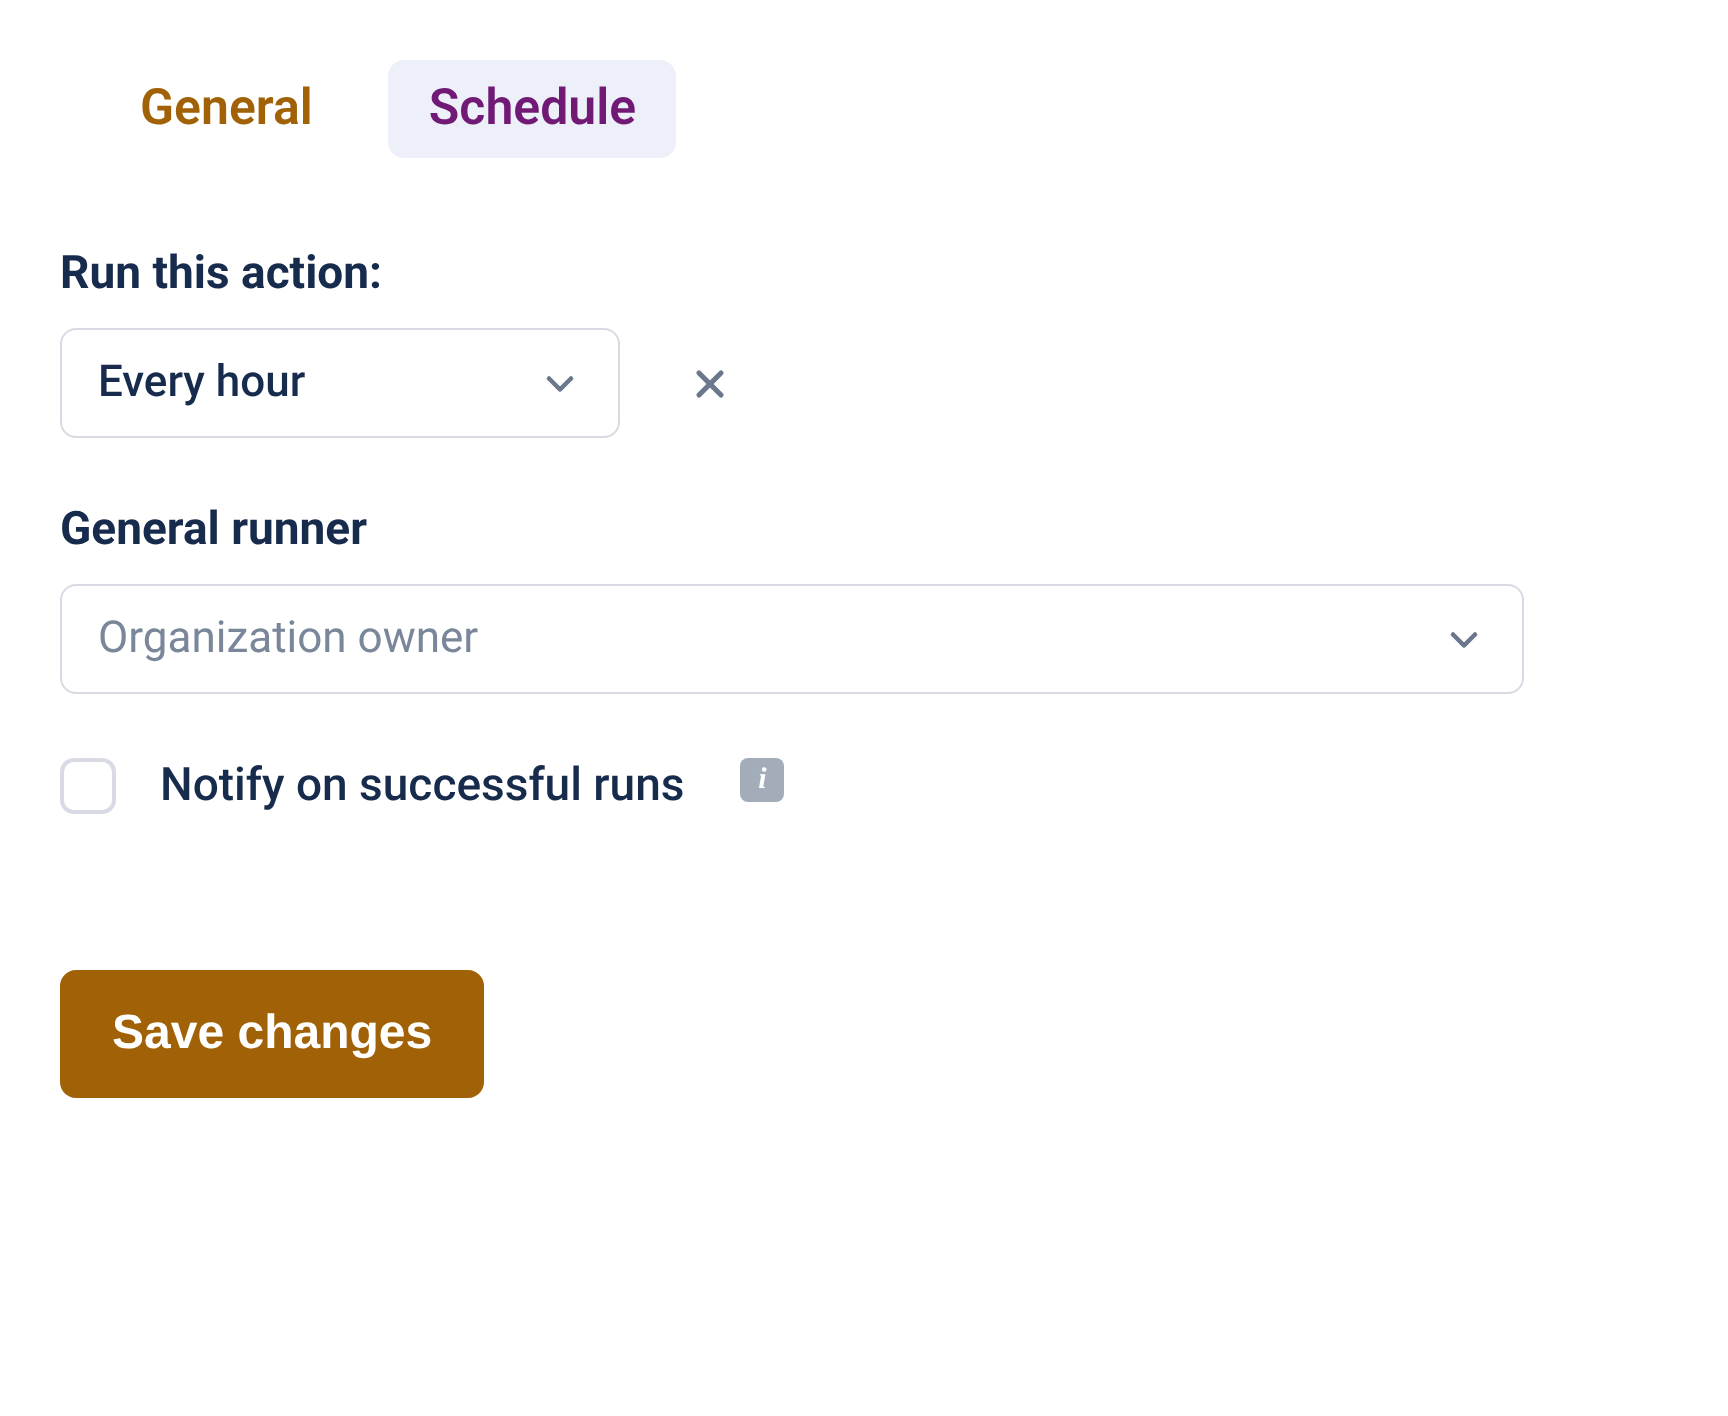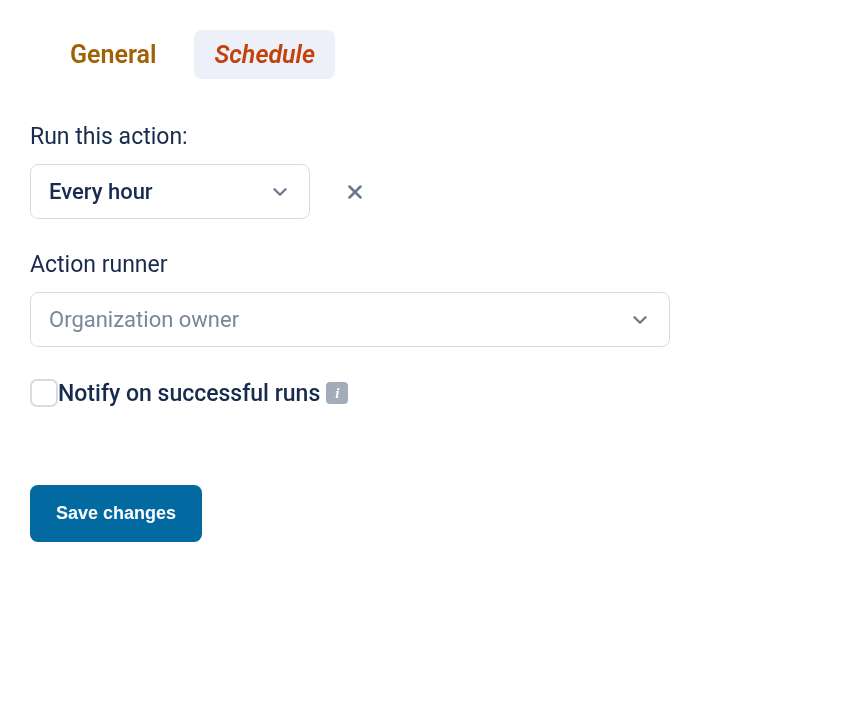--- a/index.html
+++ b/index.html
@@ -25,30 +25,29 @@
       font-size: 25px;
       font-weight: 600;
       color: #a16207;
       padding: 12px 20px;
       border-radius: 8px;
       cursor: pointer;
       line-height: 1;
     }
     .tab.active {
       background: #eef0f9;
-      color: #c2410c;
-      font-style: italic;
+      color: #701a75;
     }
     .form-group {
       margin-bottom: 32px;
     }
     .form-label {
       display: block;
       font-size: 23px;
-      font-weight: 400;
+      font-weight: 700;
       color: #172b4d;
       margin-bottom: 14px;
     }
     .row {
       display: flex;
       align-items: center;
       gap: 26px;
     }
     .select {
       display: inline-flex;
@@ -60,21 +59,21 @@
       background: #ffffff;
       cursor: pointer;
       font-size: 22px;
       color: #172b4d;
       font-weight: 500;
     }
     .select.small {
       width: 280px;
     }
     .select.wide {
-      width: 640px;
+      width: 732px;
     }
     .select.placeholder .select-text {
       color: #7a8699;
       font-weight: 400;
     }
     .chevron-down {
       margin-left: auto;
       flex-shrink: 0;
     }
     .icon-btn {
@@ -83,21 +82,21 @@
       justify-content: center;
       width: 38px;
       height: 38px;
       cursor: pointer;
       border: none;
       background: transparent;
       color: #6b778c;
     }
     .checkbox-row {
       display: flex;
-      align-items: center;
+      gap: 22px;
       margin-top: 24px;
     }
     .checkbox {
       width: 28px;
       height: 28px;
       border: 2px solid #d8dbe3;
       border-radius: 7px;
       background: #fff;
       cursor: pointer;
     }
@@ -119,23 +118,23 @@
       display: inline-flex;
       align-items: center;
       justify-content: center;
       margin-left: 6px;
       cursor: pointer;
     }
     .primary-btn {
       display: inline-flex;
       align-items: center;
       justify-content: center;
-      background: #0369a1;
+      background: #a16207;
       color: #ffffff;
-      font-size: 18px;
+      font-size: 24px;
       font-weight: 600;
       border: none;
       border-radius: 8px;
       padding: 18px 26px;
       cursor: pointer;
       margin-top: 78px;
     }
   </style>
 </head>
 <body>
@@ -159,21 +158,21 @@
     <button class="icon-btn">
       <svg width="22" height="22" viewBox="0 0 24 24" fill="none" stroke="#6b778c" stroke-width="2.8" stroke-linecap="round" stroke-linejoin="round">
           <line x1="18" y1="6" x2="6" y2="18"></line>
           <line x1="6" y1="6" x2="18" y2="18"></line>
         </svg>
     </button>
   </div>
 </div>
 
 <div class="form-group">
-  <label class="form-label">Action runner</label>
+  <label class="form-label">General runner</label>
   <div class="select wide placeholder">
     <span class="select-text">Organization owner</span>
     <svg class="chevron-down" width="22" height="22" viewBox="0 0 24 24" fill="none" stroke="#6b778c" stroke-width="2.5" stroke-linecap="round" stroke-linejoin="round">
         <polyline points="6 9 12 15 18 9"></polyline>
       </svg>
   </div>
 </div>
 
 <div class="checkbox-row">
   <div class="checkbox"></div>

